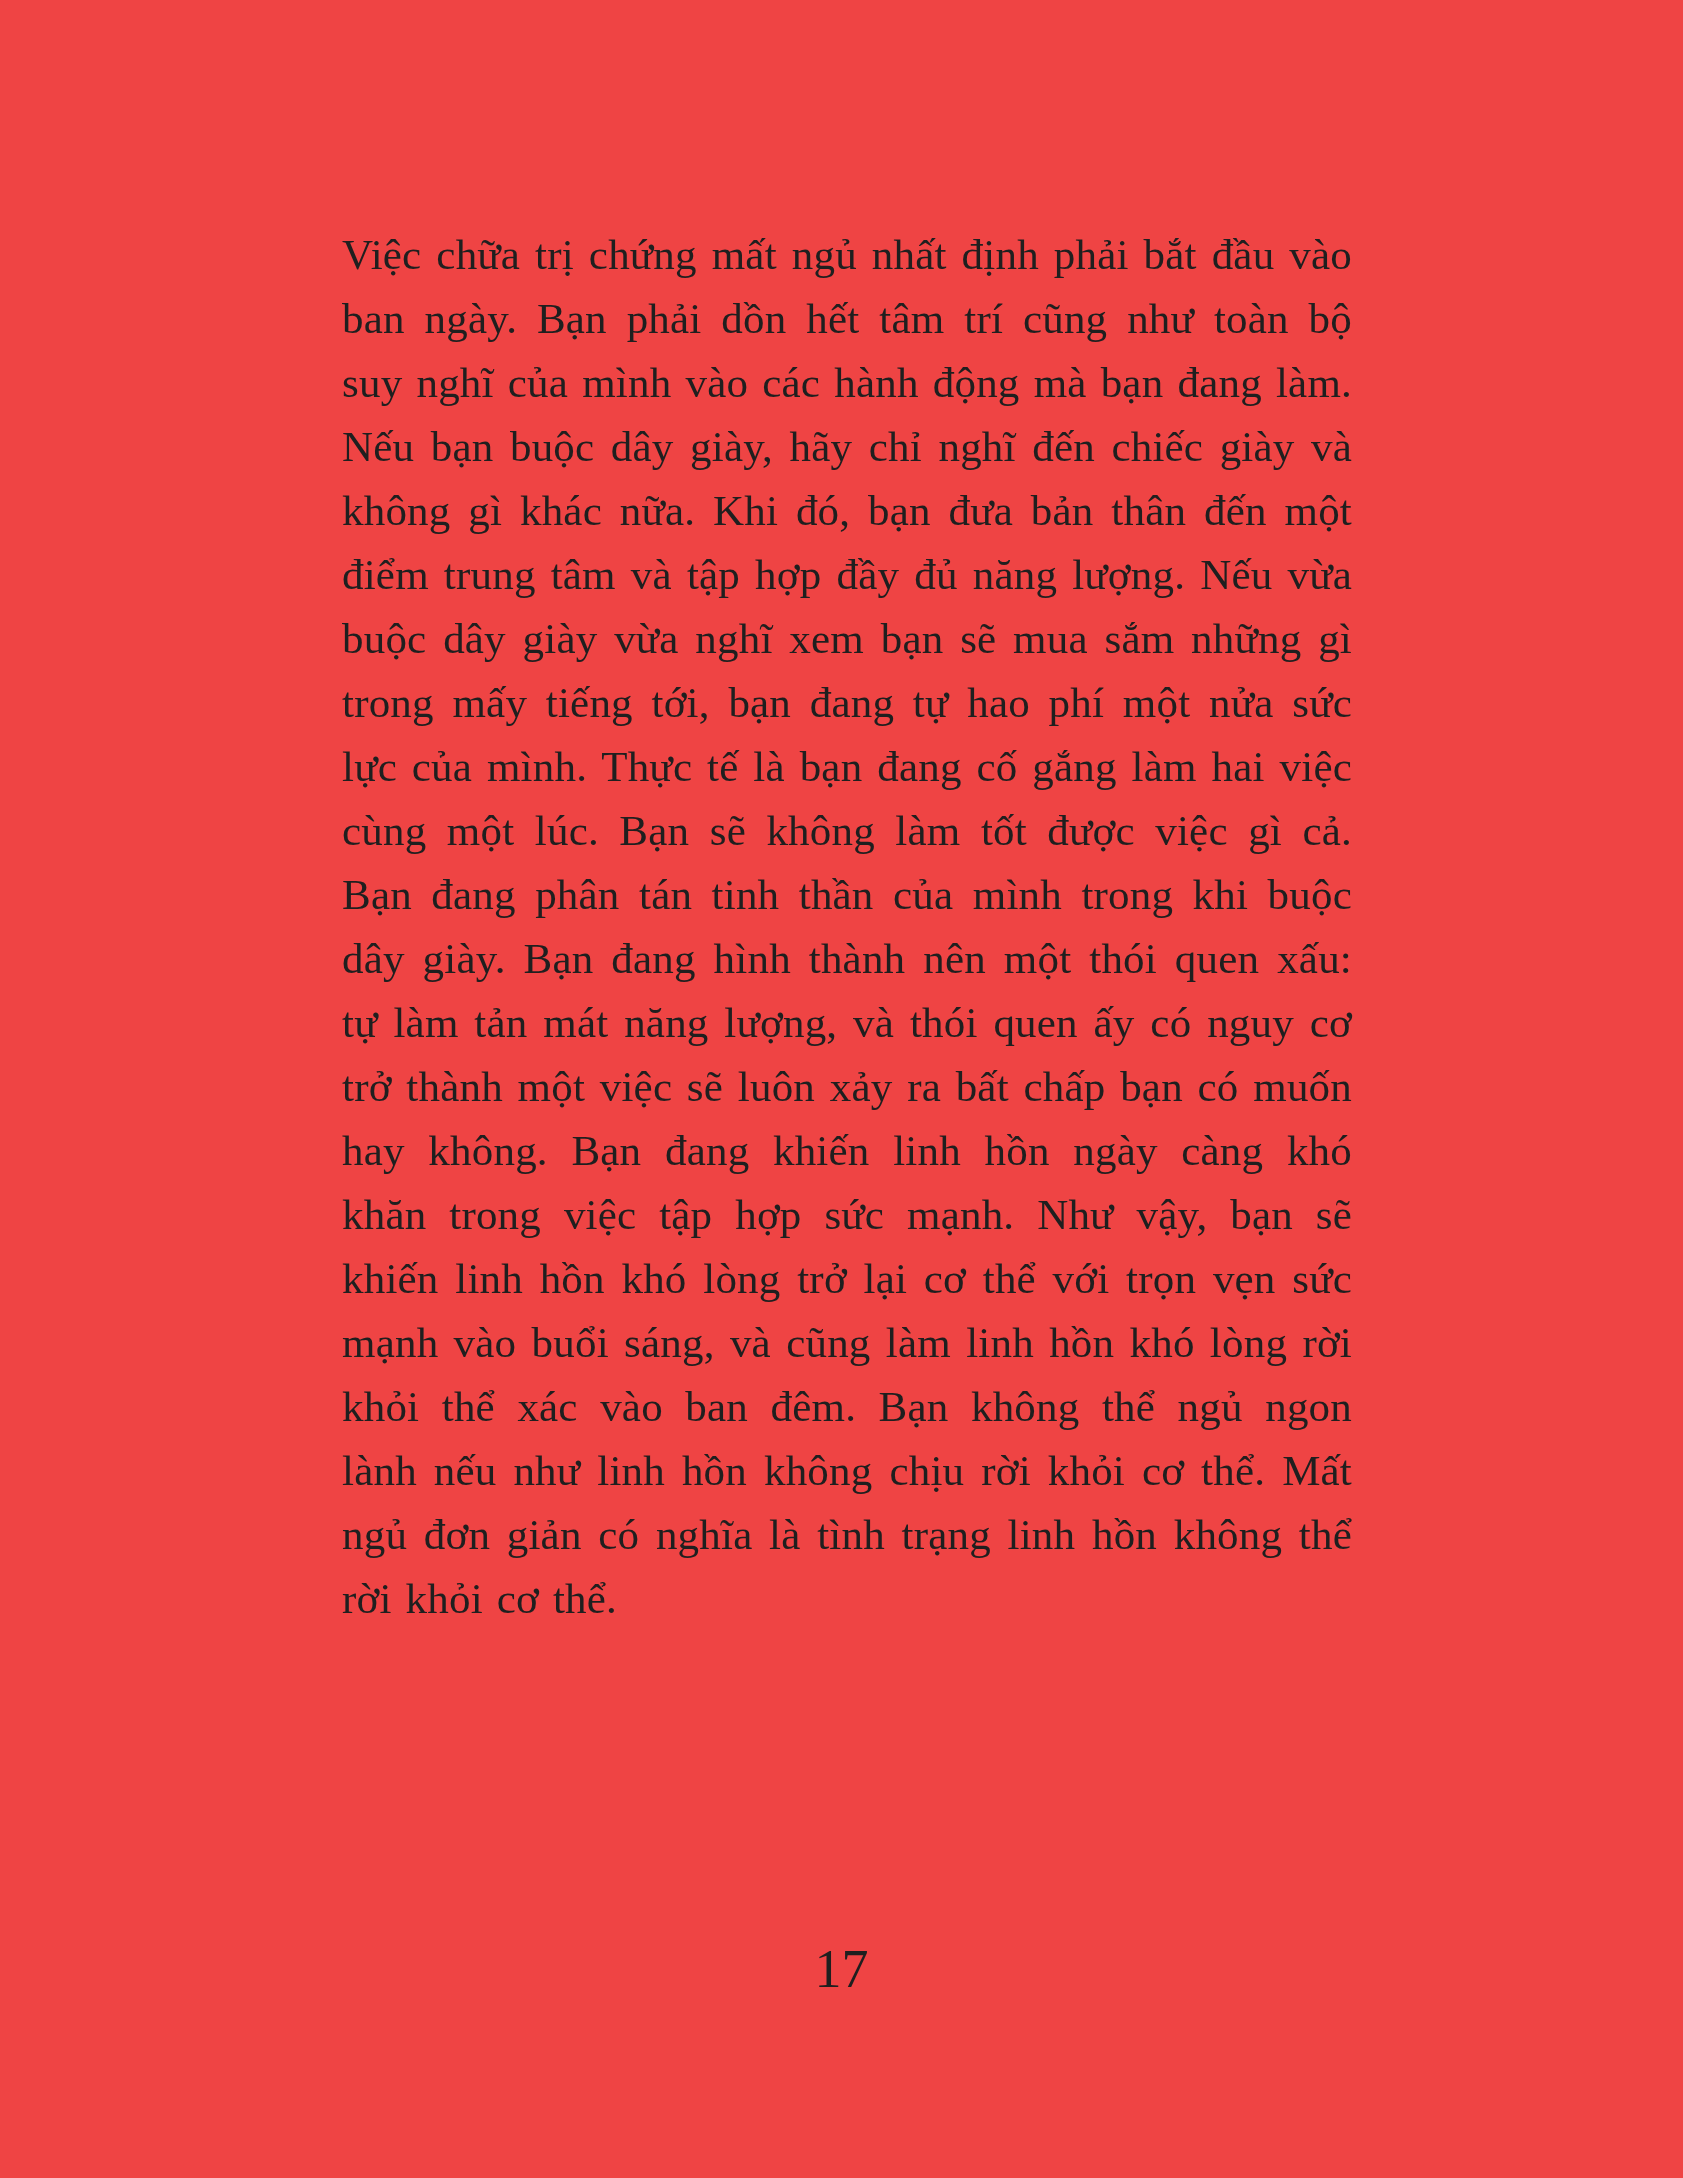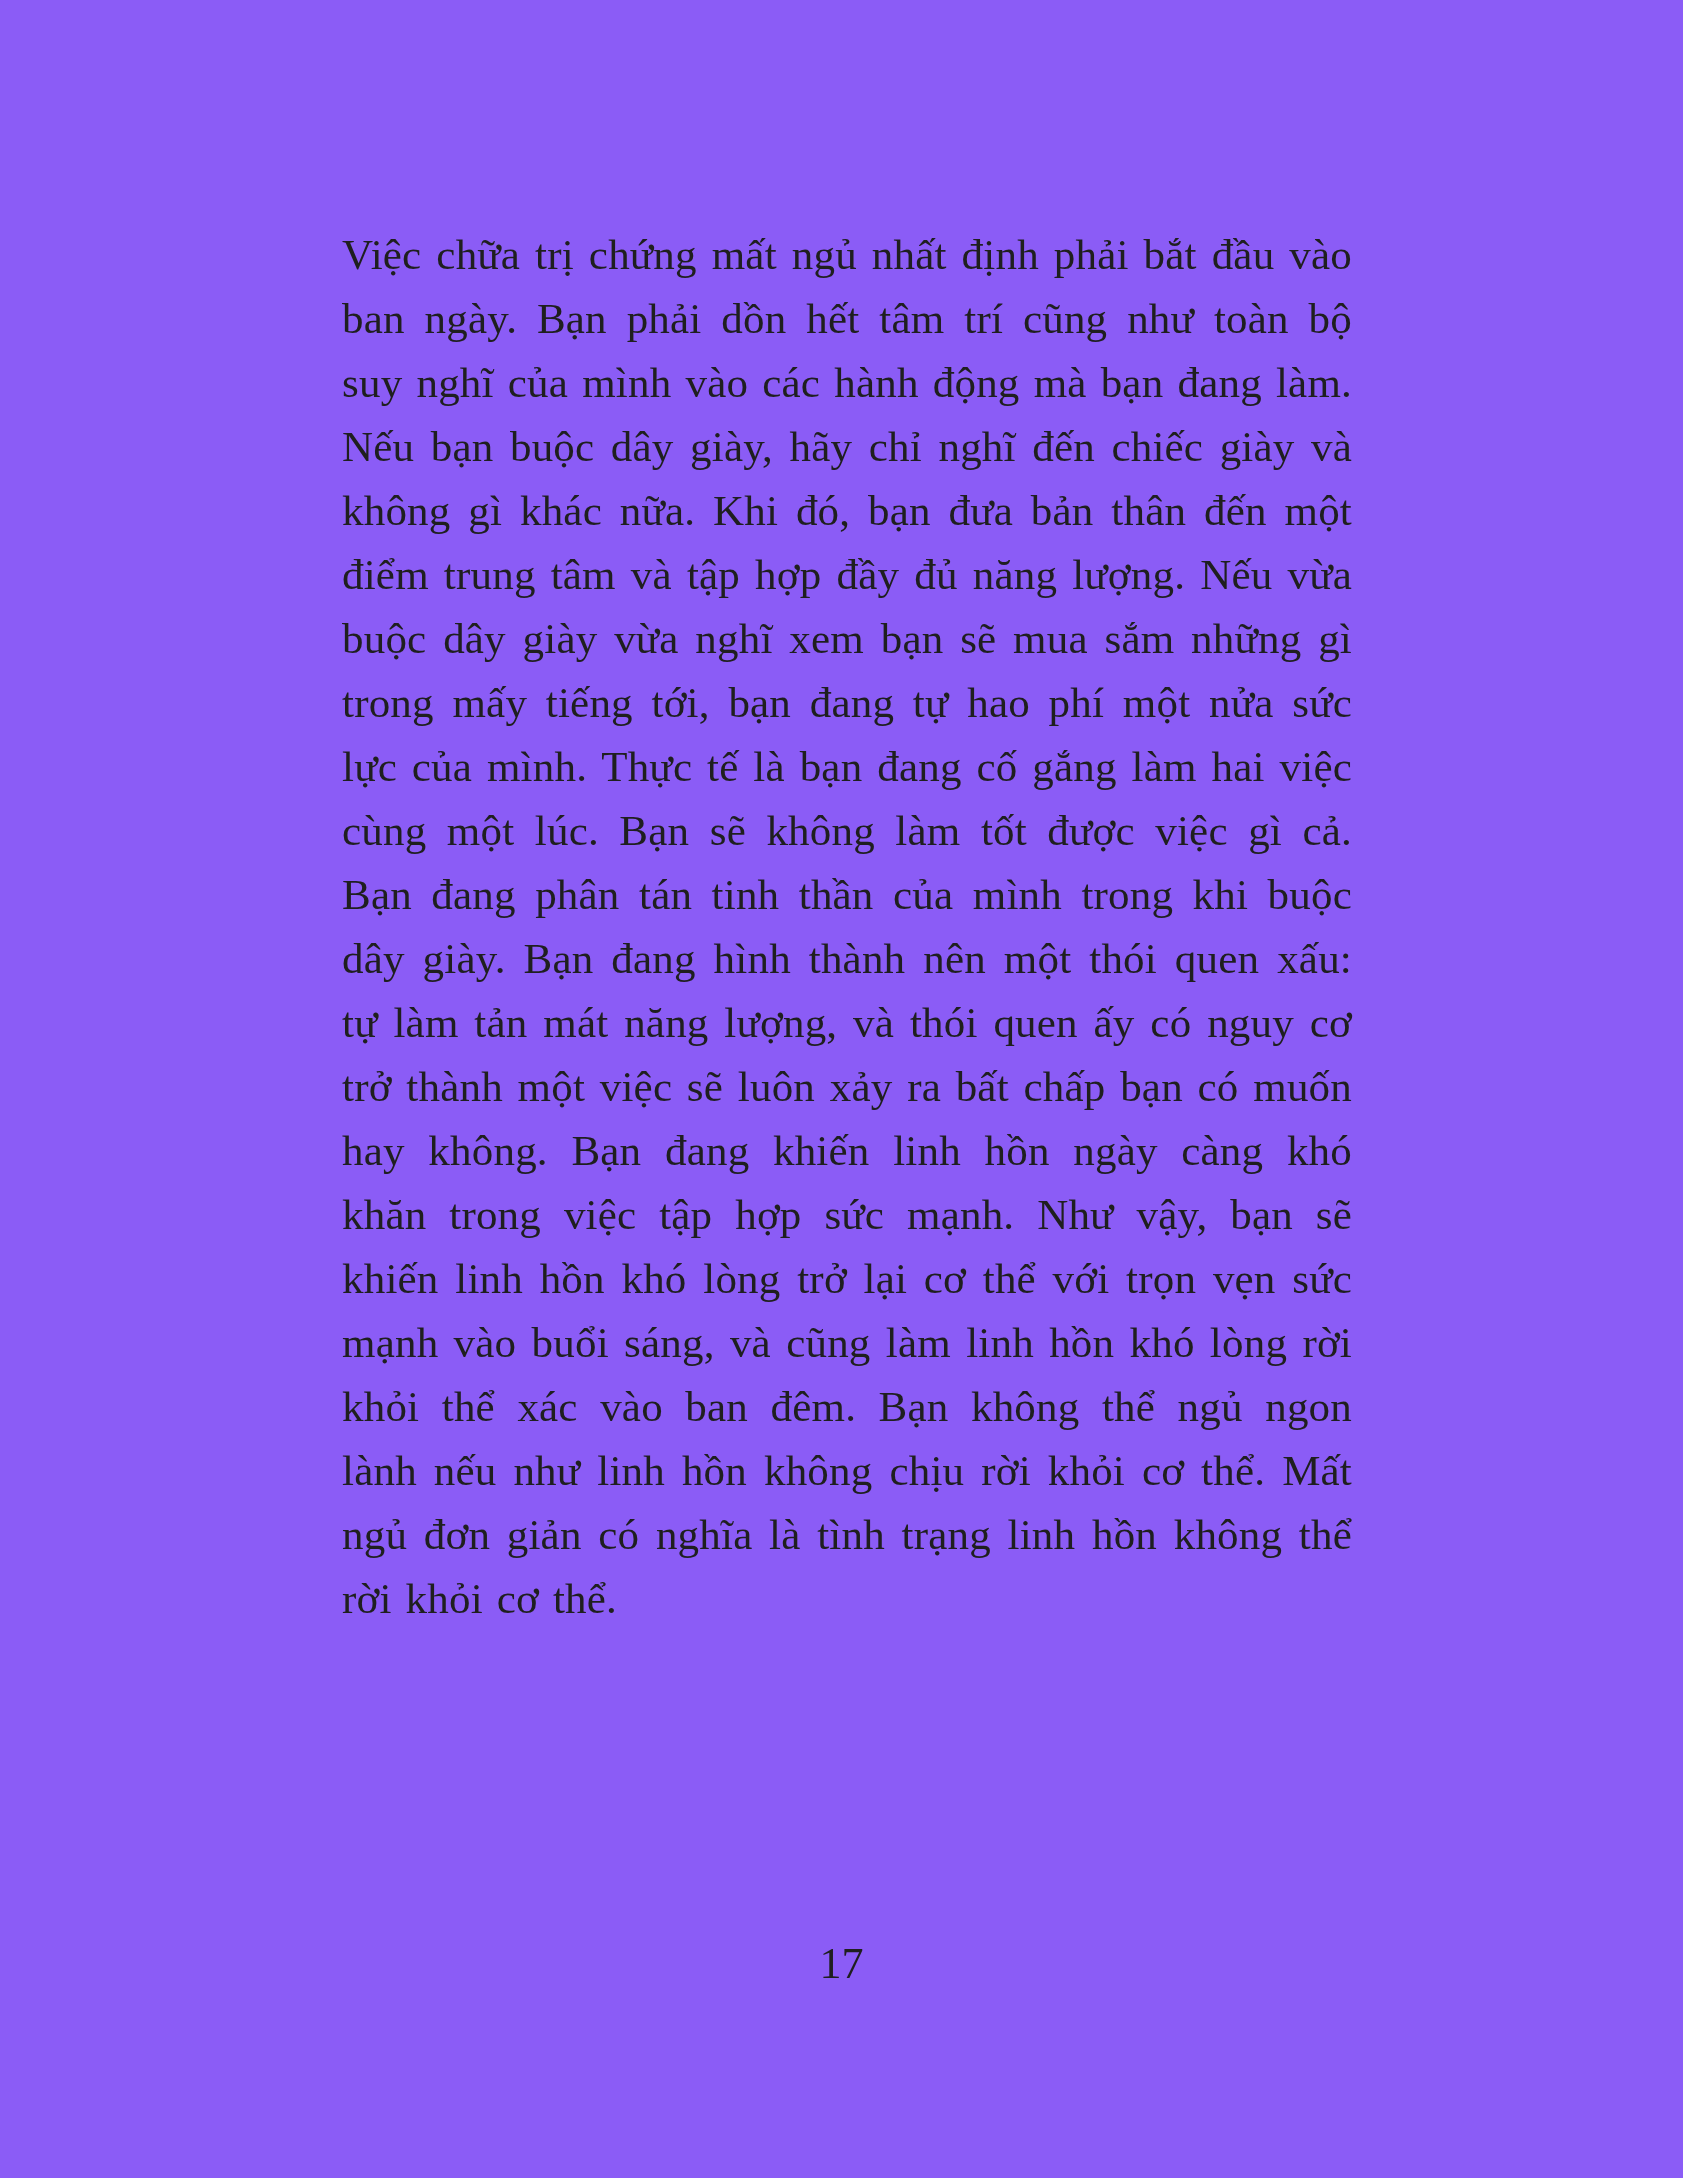--- a/index.html
+++ b/index.html
@@ -11,21 +11,21 @@
     height: 2178px;
     background: #ffffff;
     position: relative;
     font-family: "Liberation Serif", serif;
     color: #1f1f1f;
     overflow: hidden;
   }
   .book-page {
     position: absolute;
     inset: 0;
-    background: #8b5cf6;
+    background: #ef4444;
     padding-left: 48px;
   }
   .text-block {
     position: absolute;
     left: 342px;
     top: 223px;
     width: 1010px;
   }
   .para {
     margin: 0;
@@ -41,21 +41,21 @@
   }
   .para.indent {
     text-indent: 54px;
   }
   .page-number {
     position: absolute;
     top: 1938px;
     left: 0;
     width: 100%;
     text-align: center;
-    font-size: 44px;
+    font-size: 54px;
     color: #1f1f1f;
   }
 </style>
 </head>
 <body>
 
 <div class="book-page">
   <div class="text-block">
     <p class="para no-indent">Việc chữa trị chứng mất ngủ nhất định phải bắt đầu vào ban ngày. Bạn phải dồn hết tâm trí cũng như toàn bộ suy nghĩ của mình vào các hành động mà bạn đang làm. Nếu bạn buộc dây giày, hãy chỉ nghĩ đến chiếc giày và không gì khác nữa. Khi đó, bạn đưa bản thân đến một điểm trung tâm và tập hợp đầy đủ năng lượng. Nếu vừa buộc dây giày vừa nghĩ xem bạn sẽ mua sắm những gì trong mấy tiếng tới, bạn đang tự hao phí một nửa sức lực của mình. Thực tế là bạn đang cố gắng làm hai việc cùng một lúc. Bạn sẽ không làm tốt được việc gì cả. Bạn đang phân tán tinh thần của mình trong khi buộc dây giày. Bạn đang hình thành nên một thói quen xấu: tự làm tản mát năng lượng, và thói quen ấy có nguy cơ trở thành một việc sẽ luôn xảy ra bất chấp bạn có muốn hay không. Bạn đang khiến linh hồn ngày càng khó khăn trong việc tập hợp sức mạnh. Như vậy, bạn sẽ khiến linh hồn khó lòng trở lại cơ thể với trọn vẹn sức mạnh vào buổi sáng, và cũng làm linh hồn khó lòng rời khỏi thể xác vào ban đêm. Bạn không thể ngủ ngon lành nếu như linh hồn không chịu rời khỏi cơ thể. Mất ngủ đơn giản có nghĩa là tình trạng linh hồn không thể rời khỏi cơ thể.</p>
   </div>

